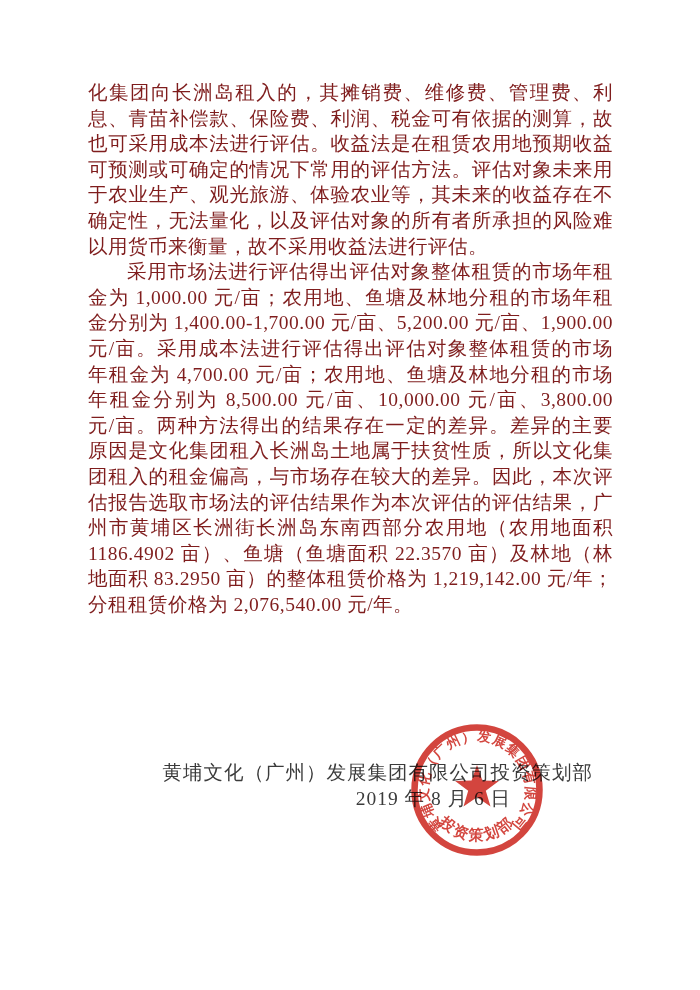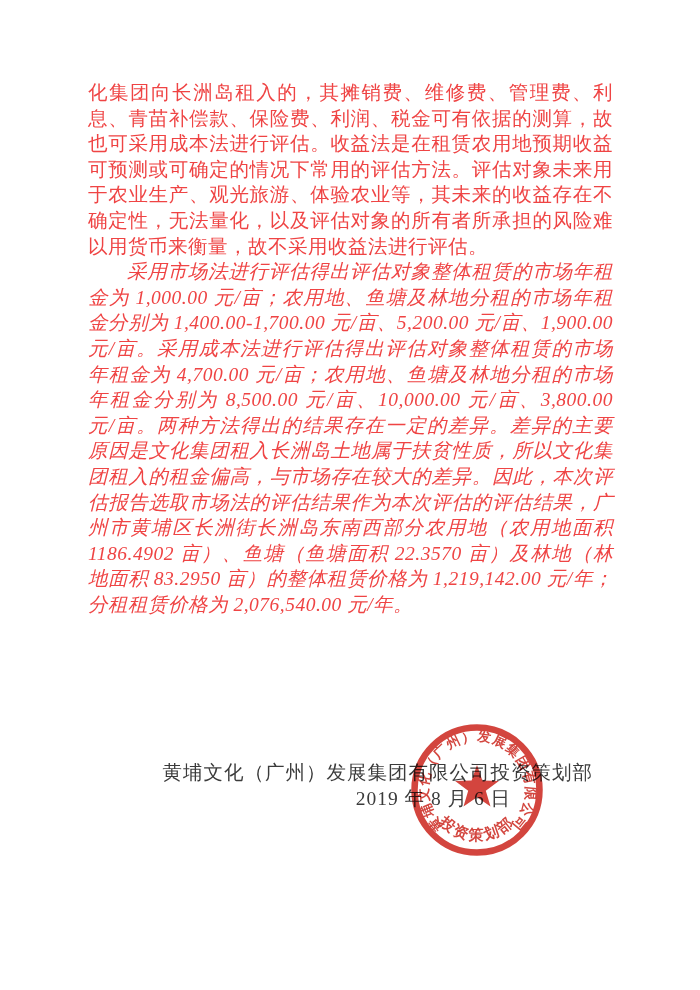--- a/index.html
+++ b/index.html
@@ -17,33 +17,32 @@
   .page {
     position: absolute;
     inset: 0;
     background: #ffffff;
   }
   .content {
     position: absolute;
     left: 88px;
     top: 80px;
     width: 525px;
-    color: #ef4444;
+    color: #7f1d1d;
     font-size: 19.5px;
     line-height: 25.6px;
     text-align: justify;
     text-justify: inter-character;
     letter-spacing: 0.5px;
   }
   .para {
     margin: 0;
   }
   .para.indent {
     text-indent: 2em;
-    font-style: italic;
   }
   .signature {
     position: absolute;
     left: 88px;
     top: 760px;
     width: 525px;
     color: #3b3b3b;
     font-size: 19.5px;
     line-height: 26px;
     z-index: 3;

